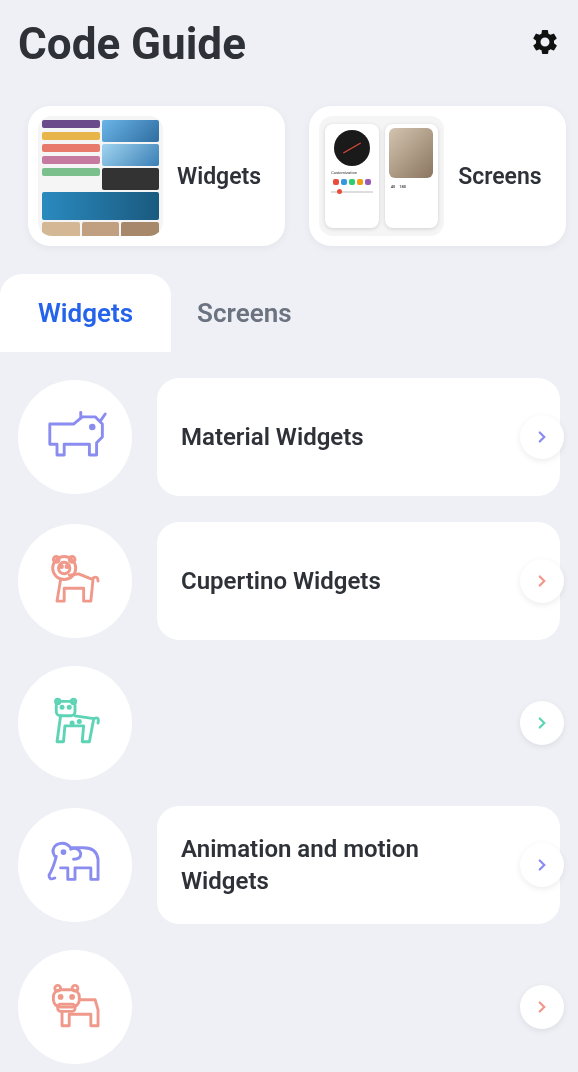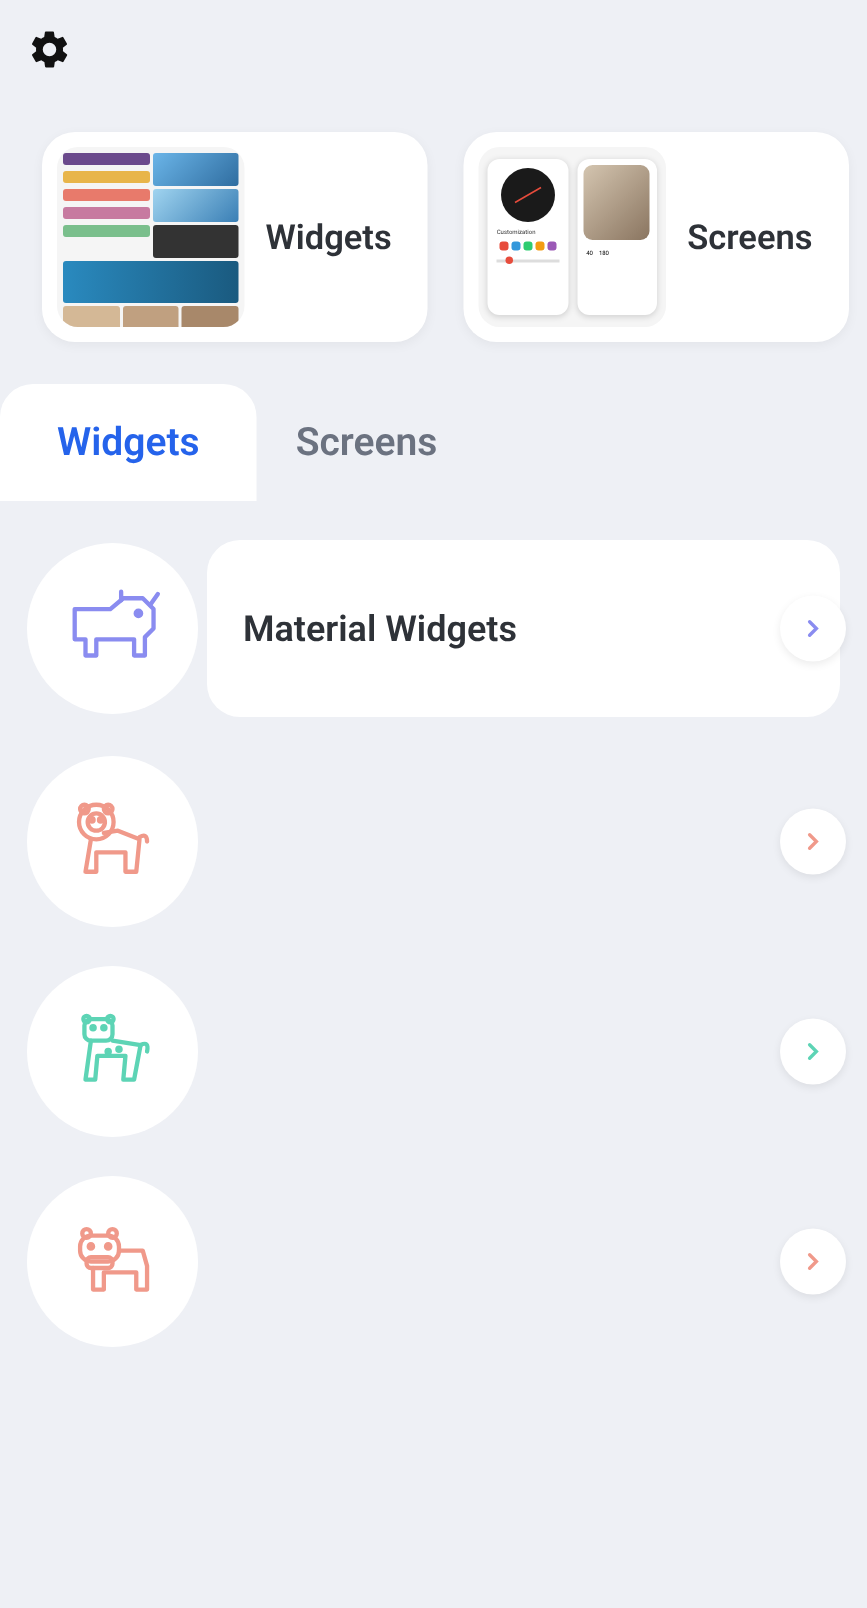--- a/index.html
+++ b/index.html
@@ -174,21 +174,21 @@
 
 .list {
   padding: 26px 18px 0 18px;
   display: flex;
   flex-direction: column;
   gap: 26px;
 }
 .row {
   display: flex;
   align-items: center;
-  gap: 6px;
+  gap: 25px;
   position: relative;
 }
 .icon-circle {
   width: 114px;
   height: 114px;
   background: #fff;
   border-radius: 50%;
   display: flex;
   align-items: center;
   justify-content: center;
@@ -229,20 +229,21 @@
 }
 .chevron-circle svg {
   width: 18px;
   height: 18px;
 }
 </style>
 </head>
 <body>
 
 <div class="header">
+  <div class="title">Code Guide</div>
   <div>
     <svg class="gear" viewBox="0 0 24 24" fill="currentColor">
       <path d="M19.14 12.94c.04-.3.06-.61.06-.94 0-.32-.02-.64-.07-.94l2.03-1.58a.5.5 0 0 0 .12-.64l-1.92-3.32a.5.5 0 0 0-.61-.22l-2.39.96a7.03 7.03 0 0 0-1.62-.94l-.36-2.54a.5.5 0 0 0-.5-.42h-3.84a.5.5 0 0 0-.5.42l-.36 2.54c-.59.24-1.13.57-1.62.94l-2.39-.96a.5.5 0 0 0-.61.22L2.74 8.84a.5.5 0 0 0 .12.64l2.03 1.58c-.05.3-.07.62-.07.94 0 .33.02.64.06.94l-2.03 1.58a.5.5 0 0 0-.12.64l1.92 3.32c.14.24.42.34.61.22l2.39-.96c.49.37 1.03.7 1.62.94l.36 2.54c.4.24.25.42.5.42h3.84c.25 0 .46-.18.5-.42l.36-2.54a7.03 7.03 0 0 0 1.62-.94l2.39.96c.19.12.47.02.61-.22l1.92-3.32a.5.5 0 0 0-.12-.64l-2.03-1.58zM12 15.6A3.6 3.6 0 1 1 12 8.4a3.6 3.6 0 0 1 0 7.2z"></path>
     </svg>
   </div>
 </div>
 
 <div class="carousel">
   <div class="card">
     <div class="card-thumb thumb-widgets">
@@ -321,20 +322,23 @@
         <circle cx="35" cy="22" r="16"></circle>
         <circle cx="35" cy="22" r="8"></circle>
         <circle cx="24" cy="10" r="4"></circle>
         <circle cx="46" cy="10" r="4"></circle>
         <path d="M30 38 L25 68 L35 68 L35 50 L62 50 L62 68 L72 68 L75 38 L55 30 L42 32"></path>
         <path d="M75 36 Q82 32 82 40"></path>
         <circle cx="31" cy="20" r="1.5" fill="#f0998a"></circle>
         <circle cx="39" cy="20" r="1.5" fill="#f0998a"></circle>
       </svg>
     </div>
+    <div class="row-card">
+      <div class="row-label">Cupertino Widgets</div>
+    </div>
     <div class="chevron-circle">
       <svg viewBox="0 0 24 24" fill="none" stroke="#f0998a" stroke-width="3" stroke-linecap="round">
           <path d="M9 6l6 6-6 6"></path>
         </svg>
     </div>
   </div>
 
   <div class="row">
     <div class="icon-circle">
       <svg viewBox="0 0 100 80" fill="none" stroke="#5dd4b5" stroke-width="4" stroke-linecap="round" stroke-linejoin="round">
@@ -349,20 +353,38 @@
         <circle cx="56" cy="38" r="1.5" fill="#5dd4b5"></circle>
       </svg>
     </div>
     <div class="chevron-circle">
       <svg viewBox="0 0 24 24" fill="none" stroke="#5dd4b5" stroke-width="3" stroke-linecap="round">
           <path d="M9 6l6 6-6 6"></path>
         </svg>
     </div>
   </div>
 
+  <div class="row">
+    <div class="icon-circle">
+      <svg viewBox="0 0 100 80" fill="none" stroke="#8a8cf0" stroke-width="4" stroke-linecap="round" stroke-linejoin="round">
+        <path d="M22 28 Q16 18 24 12 Q36 6 44 16 L62 16 Q80 16 82 32 L82 60 L72 60 L72 44 L50 44 L50 60 L40 60 L40 44 L30 44"></path>
+        <path d="M24 28 Q20 44 14 54 Q14 62 22 58"></path>
+        <circle cx="34" cy="22" r="2" fill="#8a8cf0"></circle>
+        <path d="M44 18 Q54 14 58 24 Q58 32 48 32"></path>
+      </svg>
+    </div>
+    <div class="row-card">
+      <div class="row-label">Animation and motion Widgets</div>
+    </div>
+    <div class="chevron-circle">
+      <svg viewBox="0 0 24 24" fill="none" stroke="#8a8cf0" stroke-width="3" stroke-linecap="round">
+          <path d="M9 6l6 6-6 6"></path>
+        </svg>
+    </div>
+  </div>
 
   <div class="row">
     <div class="icon-circle">
       <svg viewBox="0 0 100 80" fill="none" stroke="#f0998a" stroke-width="4" stroke-linecap="round" stroke-linejoin="round">
         <rect x="20" y="16" width="36" height="24" rx="10"></rect>
         <circle cx="26" cy="14" r="4"></circle>
         <circle cx="50" cy="14" r="4"></circle>
         <circle cx="30" cy="26" r="2" fill="#f0998a"></circle>
         <circle cx="46" cy="26" r="2" fill="#f0998a"></circle>
         <rect x="26" y="36" width="24" height="10" rx="4"></rect>

